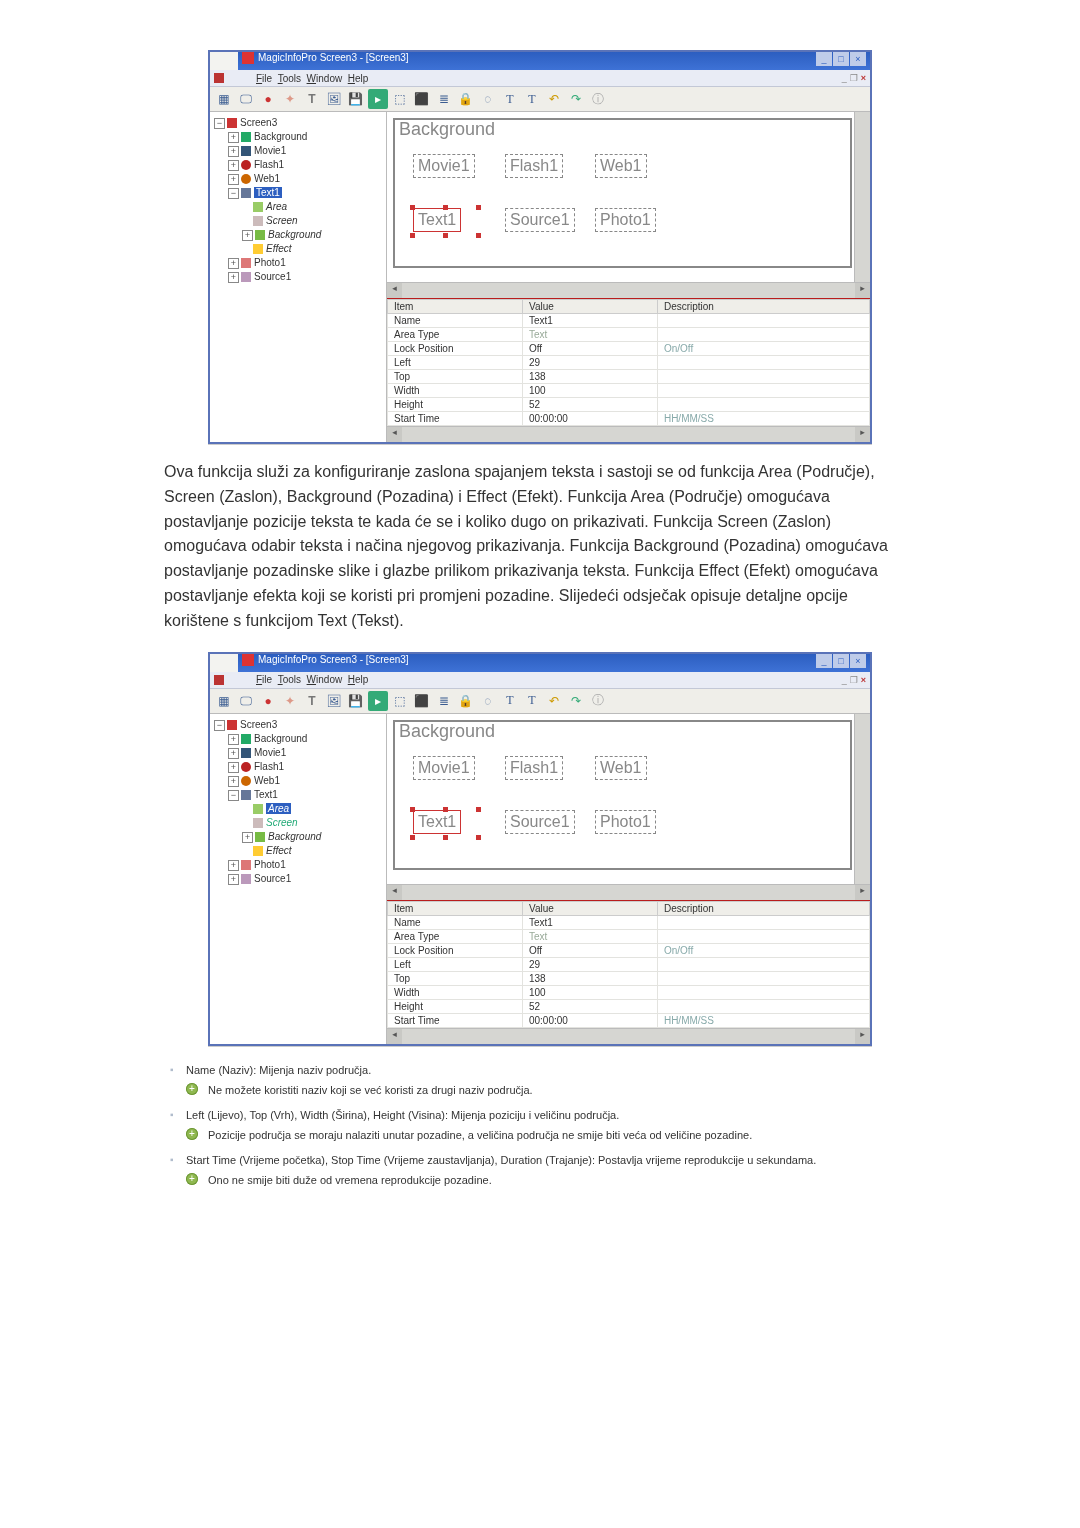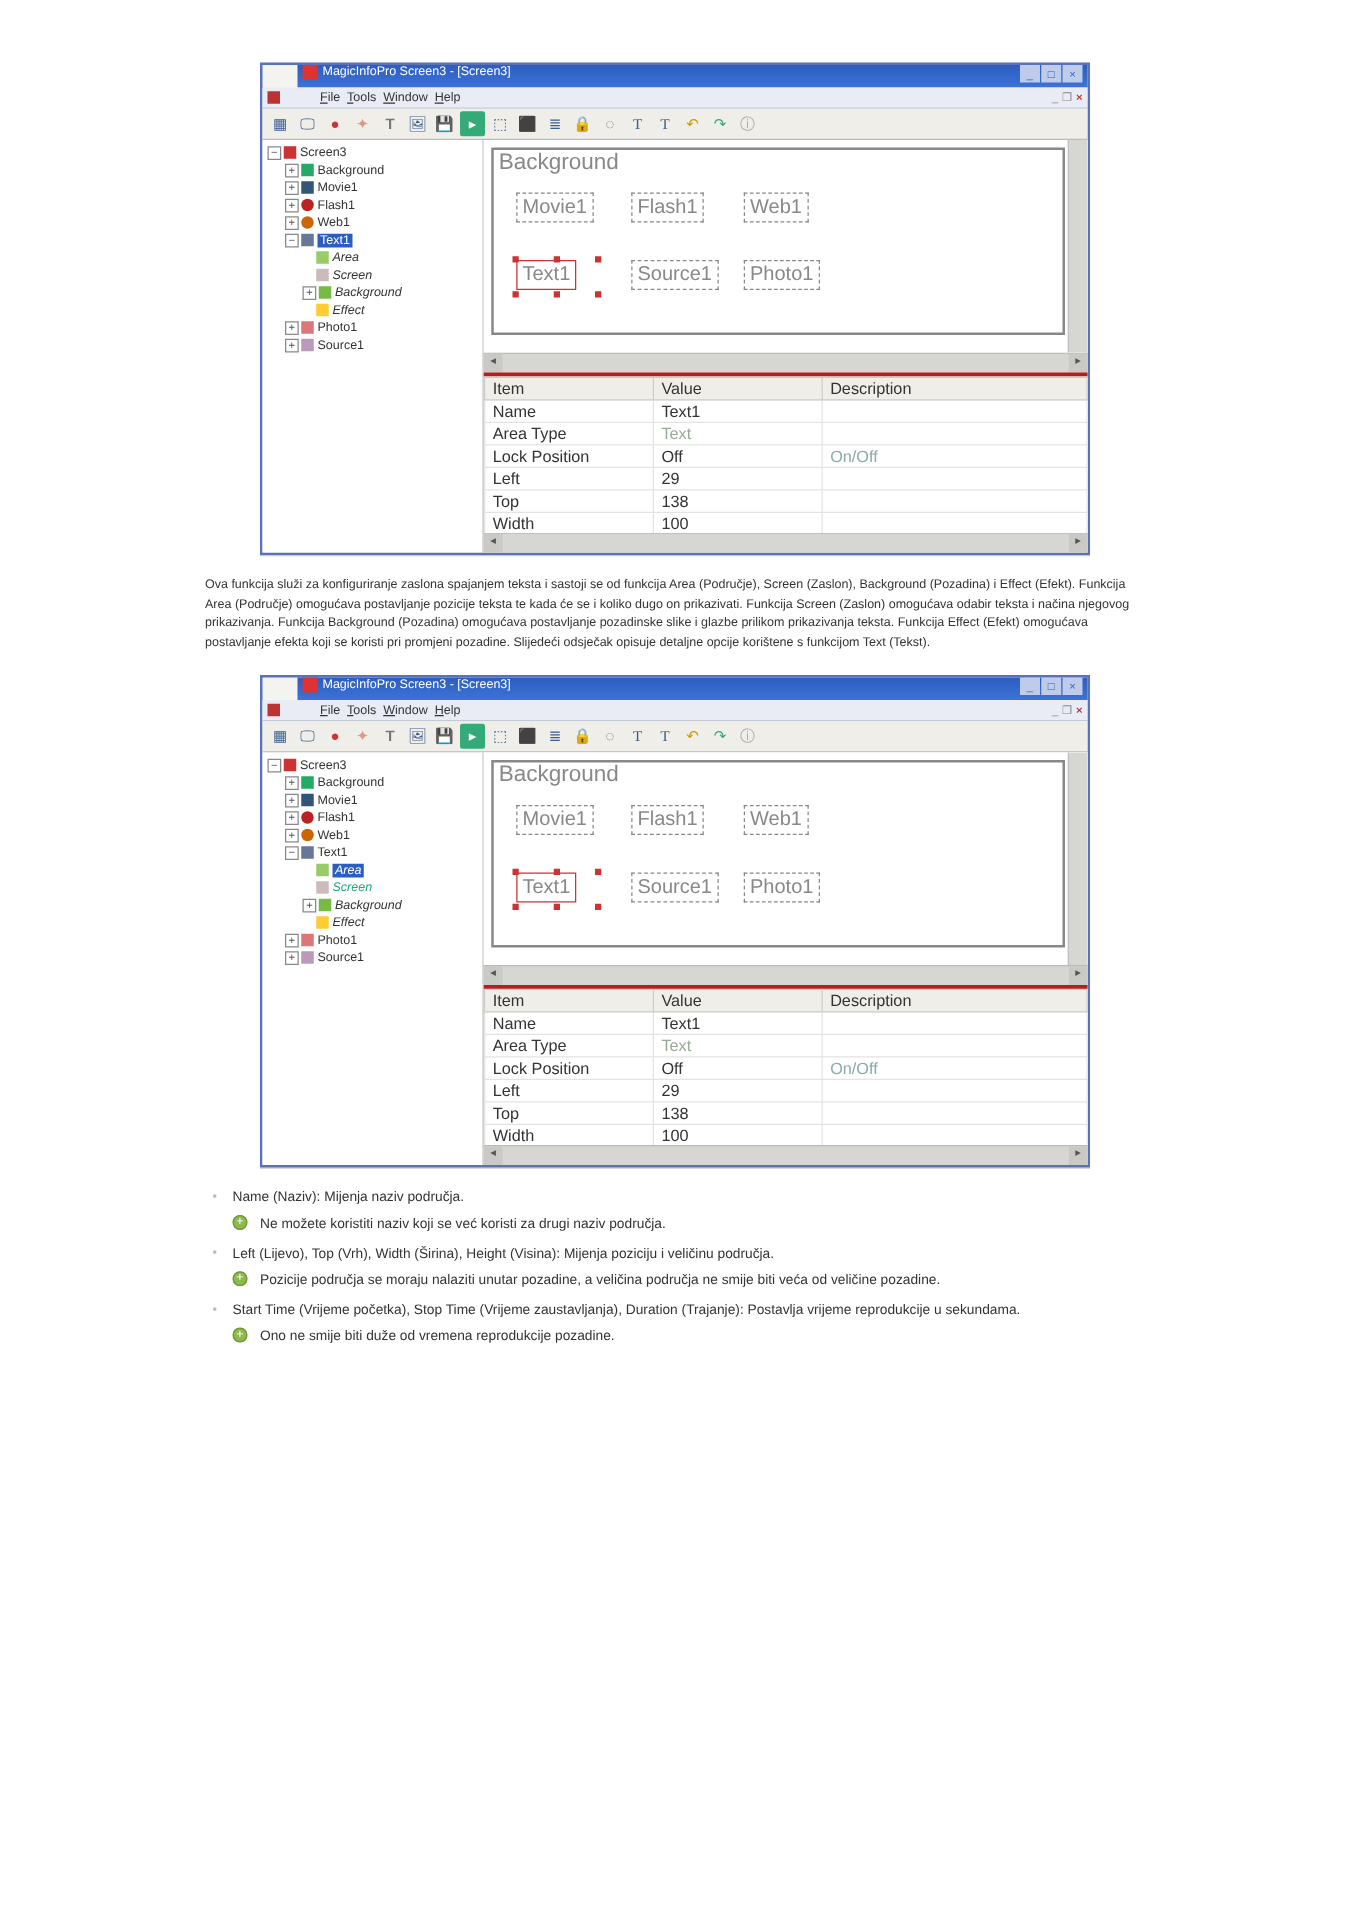--- a/index.html
+++ b/index.html
@@ -140,22 +140,22 @@
     position:absolute; width:5px; height:5px; background:#c33;
   }
   .hscroll {
     height: 15px; background:#d6d6d2; border-top:1px solid #bbb;
     display:flex; justify-content:space-between; font-size:9px; color:#555;
   }
   .hscroll span { width:15px; text-align:center; background:#c9c9c5;}
   .prop-table {
     flex:1;
     background:#fff;
-    font-size: 13px;
-    border-top:3px solid #b91c1c;
+    font-size: 10px;
+    border-top:1px solid #b91c1c;
     overflow:auto;
   }
   table.props {
     width:100%;
     border-collapse: collapse;
   }
   table.props th {
     background:#efeee9;
     border:1px solid #ccc;
     font-weight:normal;
@@ -169,21 +169,21 @@
   }
   .desc { color:#8aa; }
   .readonly { color:#9a9; }
   .hscroll2 {
     height: 15px; background:#d6d6d2; border-top:1px solid #bbb;
     display:flex; justify-content:space-between; font-size:9px; color:#555;
   }
   .hscroll2 span { width:15px; text-align:center; background:#c9c9c5;}
   
   .para {
-    font-size: 10px;
+    font-size: 16px;
     line-height: 1.55;
     color:#333;
     margin: 10px 4px 18px 4px;
   }
   .bullet-heading {
     display:flex; align-items:center; gap:8px;
     color:#5b6d82;
     font-size: 12px;
     margin: 14px 0 6px 0;
   }

